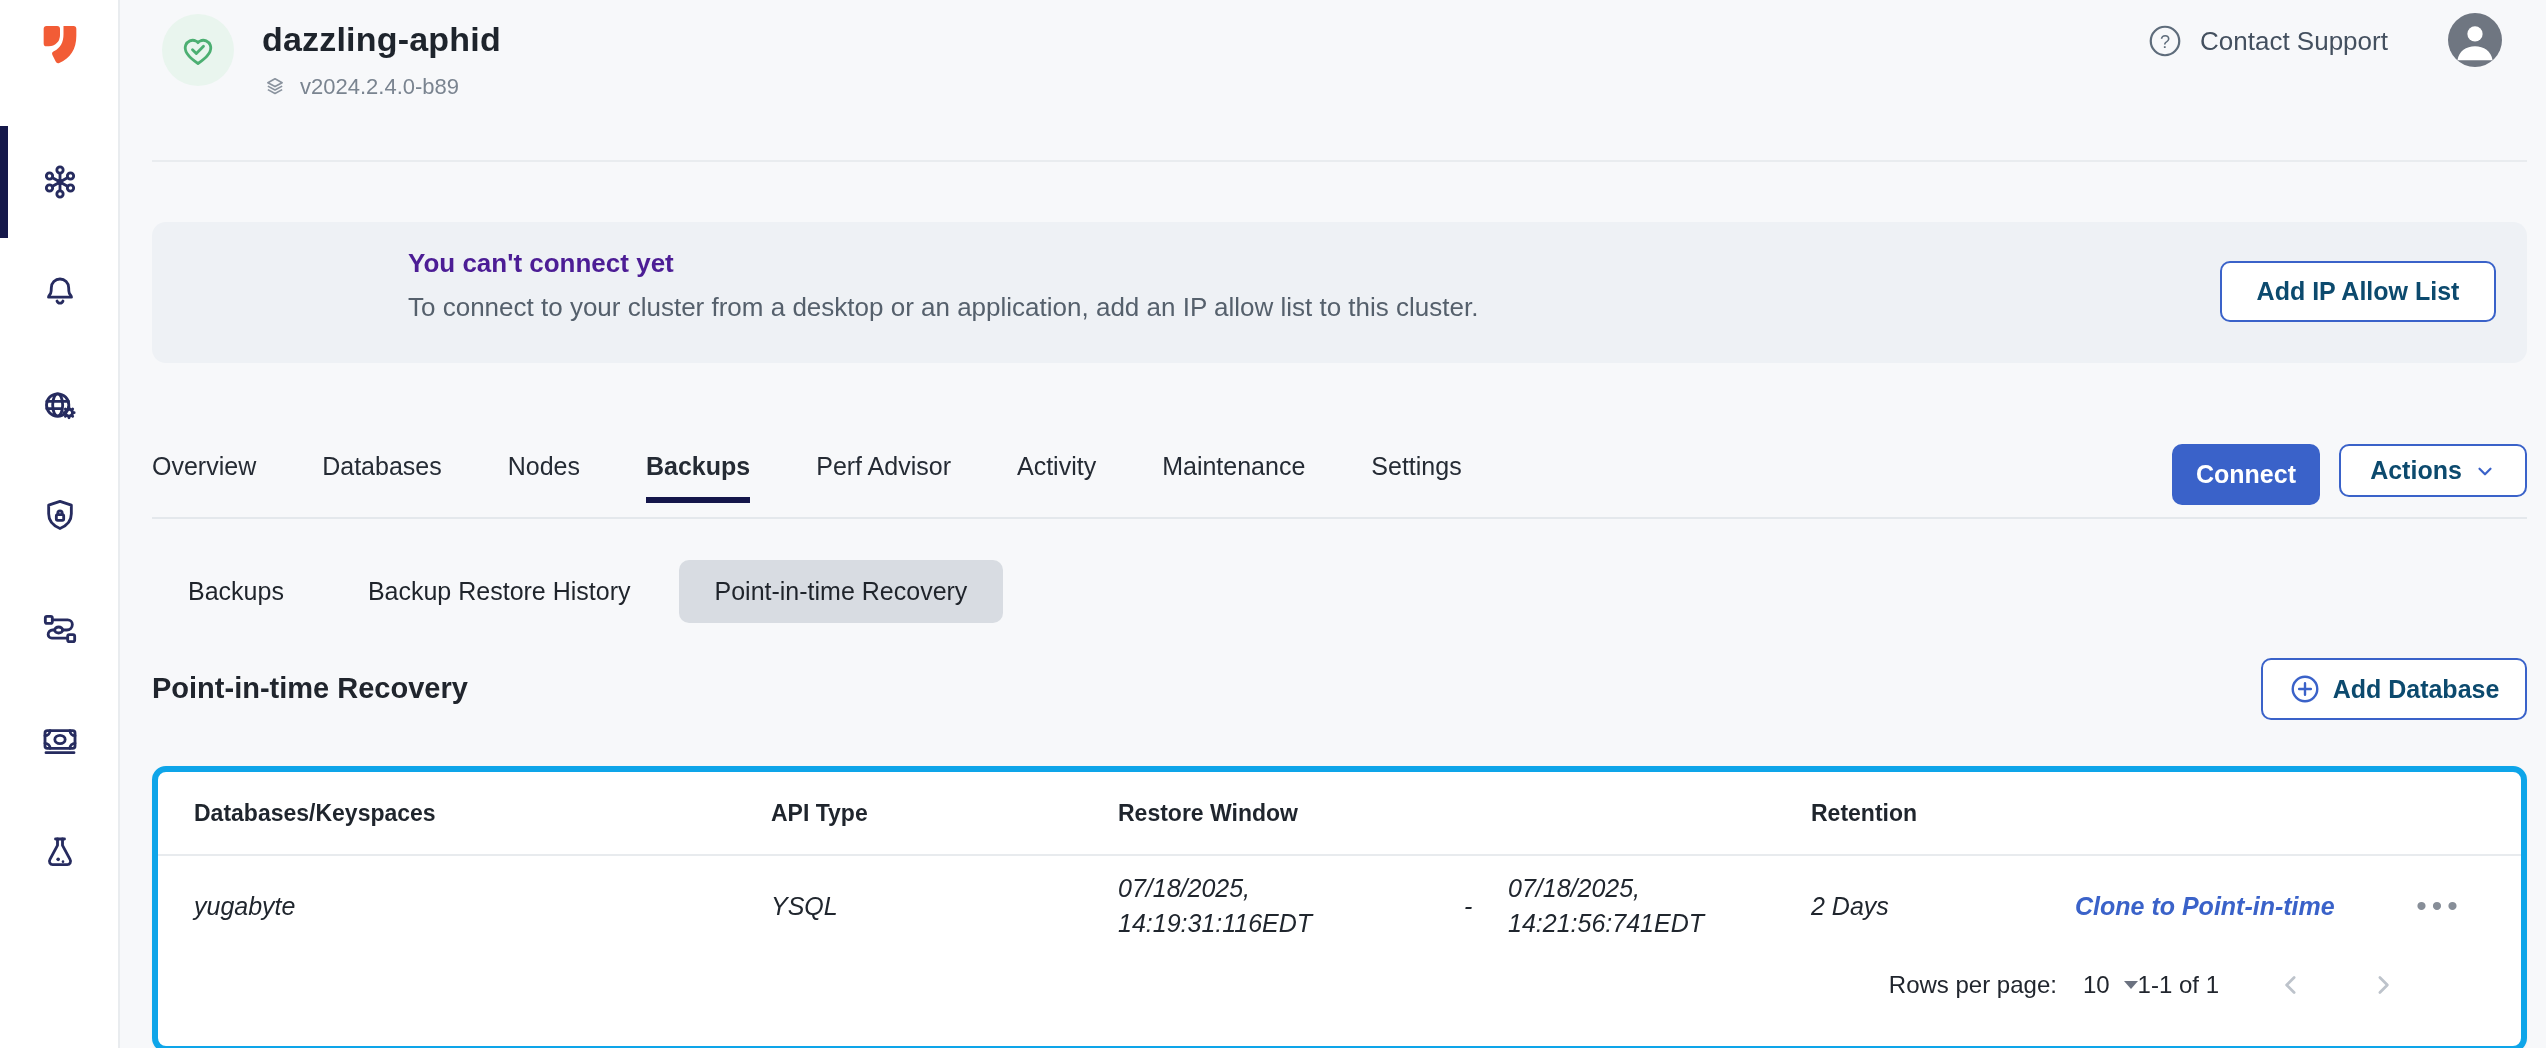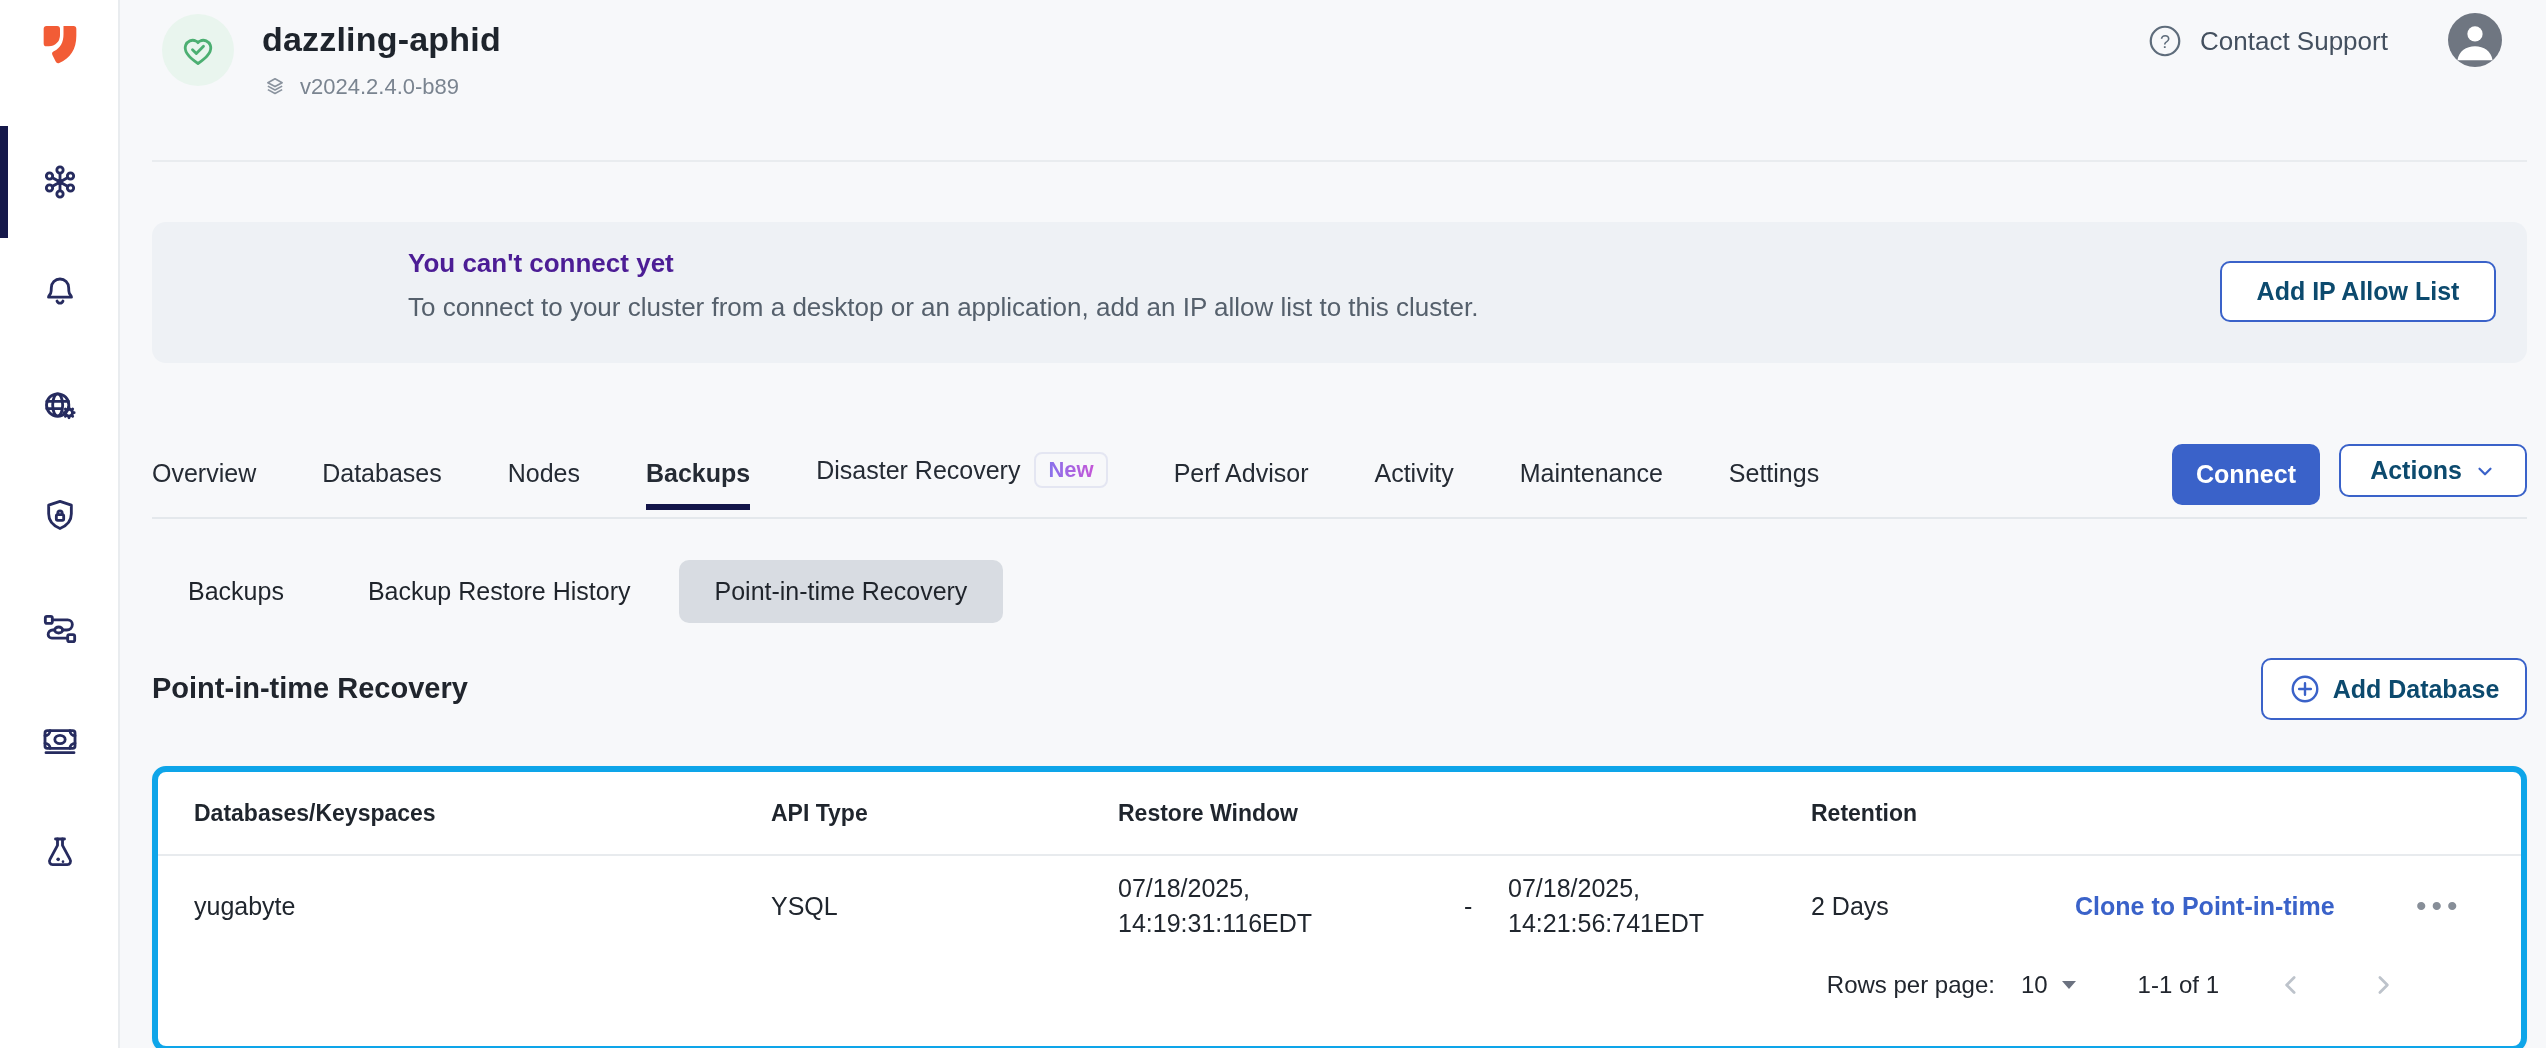--- a/index.html
+++ b/index.html
@@ -85,36 +85,36 @@
   .btn-add-db svg { width:32px; height:32px; stroke:#3A62C9; fill:none; stroke-width:1.8; stroke-linecap:round; }
   
   .card {
     position:absolute; left:152px; top:766px; width:2375px; height:286px;
     background:#FFFFFF; border:6px solid #0ea5e9; border-radius:14px;
     box-shadow:0 1px 3px rgba(20,30,50,.04);
   }
   .trow { display:grid; grid-template-columns:577px 347px 693px 264px 331px 1fr; padding-left:36px; align-items:center; }
   .thead { height:84px; border-bottom:2px solid #E8EBEE; }
   .th { font-size:23px; font-weight:bold; color:#1F252D; }
-  .tbody { height:100px; }
+  .tbody { height:100px;font-style:italic; }
   .td { font-size:25px; color:#20262E; }
   .restore-cell { display:flex; align-items:center; }
   .ts { width:346px; line-height:35px; }
   .ts2 { margin-left:22px; line-height:35px; }
   .range-sep { width:22px; color:#20262E; }
   .clone-link { font-size:25px; font-weight:bold; color:#3A62C9; cursor:pointer; white-space:nowrap; }
   .row-menu { padding-left:10px; color:#878E98; font-size:30px; letter-spacing:5px; cursor:pointer; }
   .pagination {
     position:absolute; right:118px; top:188px; height:50px;
     display:flex; align-items:center; font-size:24px; color:#21262E;
   }
   .rpp-label { margin-right:26px; }
   .rpp-select { display:flex; align-items:center; gap:14px; cursor:pointer; }
   .rpp-caret { width:0; height:0; border-left:7px solid transparent; border-right:7px solid transparent; border-top:8px solid #6B7280; }
-  .range-text { margin-left:62px; }
+  .range-text { }
   .page-btn { margin-left:52px; width:40px; height:40px; display:flex; align-items:center; justify-content:center; cursor:default; }
   .page-btn svg { width:30px; height:30px; stroke:#BDC3CB; fill:none; stroke-width:2.2; stroke-linecap:round; stroke-linejoin:round; }
 </style>
 </head>
 <body>
 
 <aside class="sidebar">
   <div class="logo">
     <svg viewBox="0 0 48 48">
       <path fill="#F25C36" d="M10 11a2.5 2.5 0 0 1 2.5-2.5h9A2.5 2.5 0 0 1 24 11v5.5A9.5 9.5 0 0 1 14.5 26h-2A2.5 2.5 0 0 1 10 23.5z"></path>
@@ -225,24 +225,20 @@
     </div>
   <div class="tab">
       <span>Databases</span>
     </div>
   <div class="tab">
       <span>Nodes</span>
     </div>
   <div class="tab active">
       <span>Backups</span>
     </div>
-  <div class="tab">
-    <span>Disaster Recovery</span>
-    <span class="new-badge">New</span>
-  </div>
   <div class="tab">
       <span>Perf Advisor</span>
     </div>
   <div class="tab">
       <span>Activity</span>
     </div>
   <div class="tab">
       <span>Maintenance</span>
     </div>
   <div class="tab">

